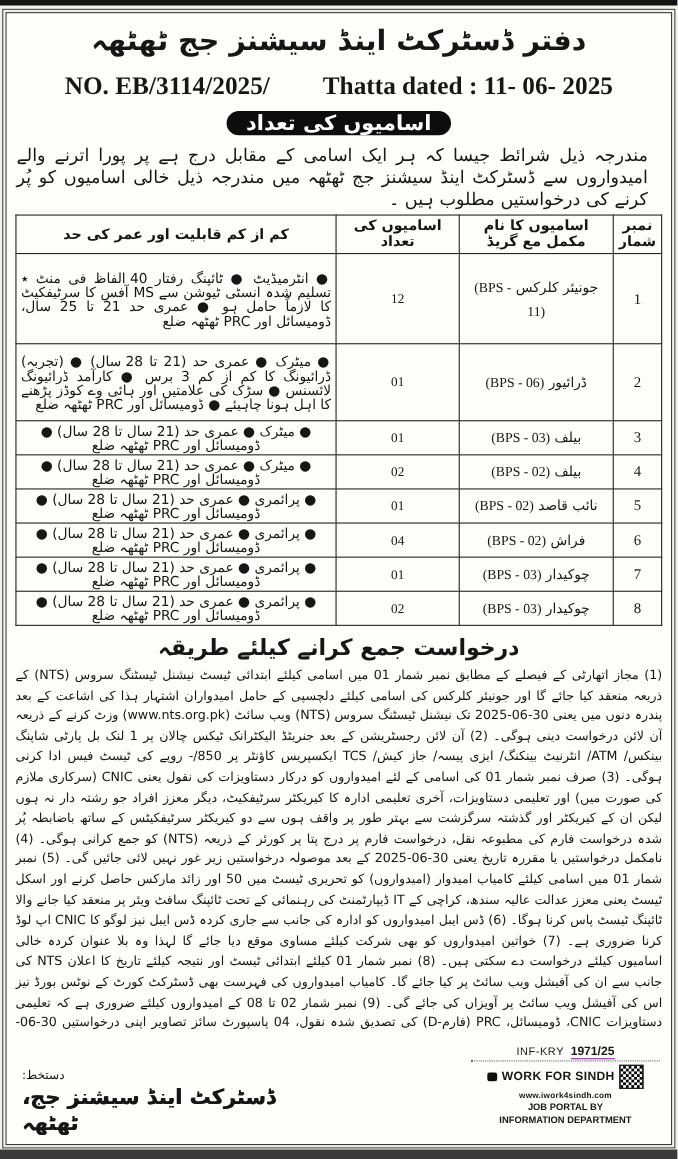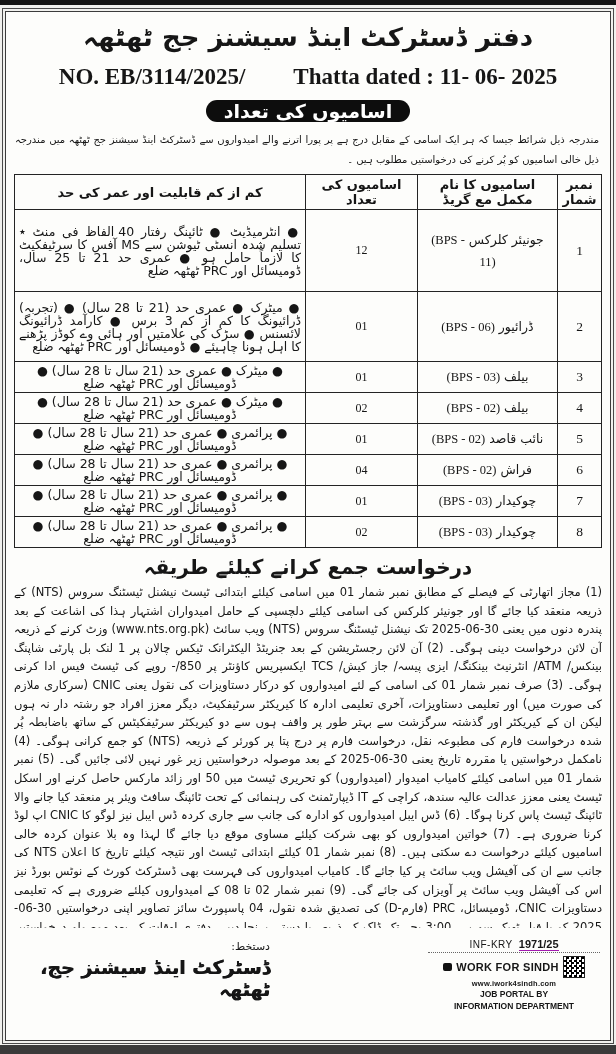--- a/index.html
+++ b/index.html
@@ -13,21 +13,21 @@
   }
   .top-strip { position:absolute; top:0; left:0; width:616px; height:5px; background:#141414; }
   .bottom-strip { position:absolute; bottom:0; left:0; width:616px; height:9px; background:#3a3a3a; }
 
   .frame {
     position:absolute; top:11px; left:5px; right:5px; bottom:13px;
     border:1px solid #3c3c3c;
     outline:1px solid #4a4a4a;
     outline-offset:2px;
     background:#fdfdfb;
-    padding:6px 8px 20px 8px;
+    padding:6px 8px 8px 8px;
     display:flex; flex-direction:column;
     overflow:hidden;
   }
 
   .office-title {
     direction:rtl; text-align:center;
     font-size:26px; font-weight:bold;
     letter-spacing:-0.5px;
     margin-top:4px;
     transform:scaleY(0.98);
@@ -41,22 +41,22 @@
   .banner {
     margin:10px auto 6px auto;
     min-width:200px; height:36px; padding:0 18px;
     background:#0d0d0d; border-radius:18px;
     color:#ffffff; font-size:19px; font-weight:bold;
     display:flex; align-items:center; justify-content:center;
     direction:rtl;
   }
   .intro {
     direction:rtl; text-align:justify;
-    font-size:10px; line-height:20px;
-    margin:2px 3px 4px 1px;
+    font-size:16px; line-height:20px;
+    margin:2px 13px 4px 1px;
   }
 
   table.vacancies {
     width:100%; border-collapse:collapse;
     direction:rtl;
     font-size:12.5px;
   }
   table.vacancies th, table.vacancies td {
     border:1px solid #242424;
     padding:2px 4px;
@@ -81,21 +81,21 @@
     transform:scaleY(1.02);
   }
   .method-text {
     direction:rtl; text-align:justify;
     font-size:11.5px; line-height:18.6px;
     flex:1 1 auto; overflow:hidden;
   }
 
   .footer { position:relative; height:92px; flex:0 0 auto; }
   .signature {
-    position:absolute; left:6px; bottom:20px; width:250px; text-align:right; direction:rtl;
+    position:absolute; left:6px; bottom:0; width:250px; text-align:left; direction:rtl;
   }
   .signature .sig-label { font-size:11px; margin-bottom:3px; }
   .signature .sig-name  {
     font-size:19px; font-weight:bold;
     text-shadow:0.6px 0 0 #161616;
     letter-spacing:-0.5px;
   }
   .inf-block {
     position:absolute; right:2px; top:10px; width:172px;
     text-align:center; font-family:"Liberation Sans", sans-serif;

